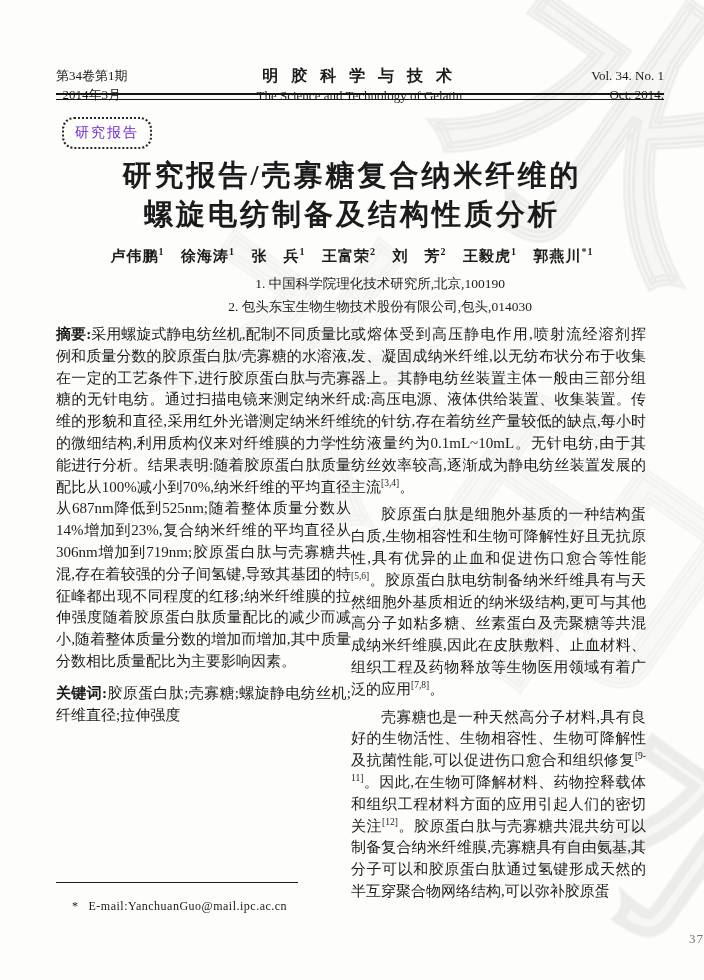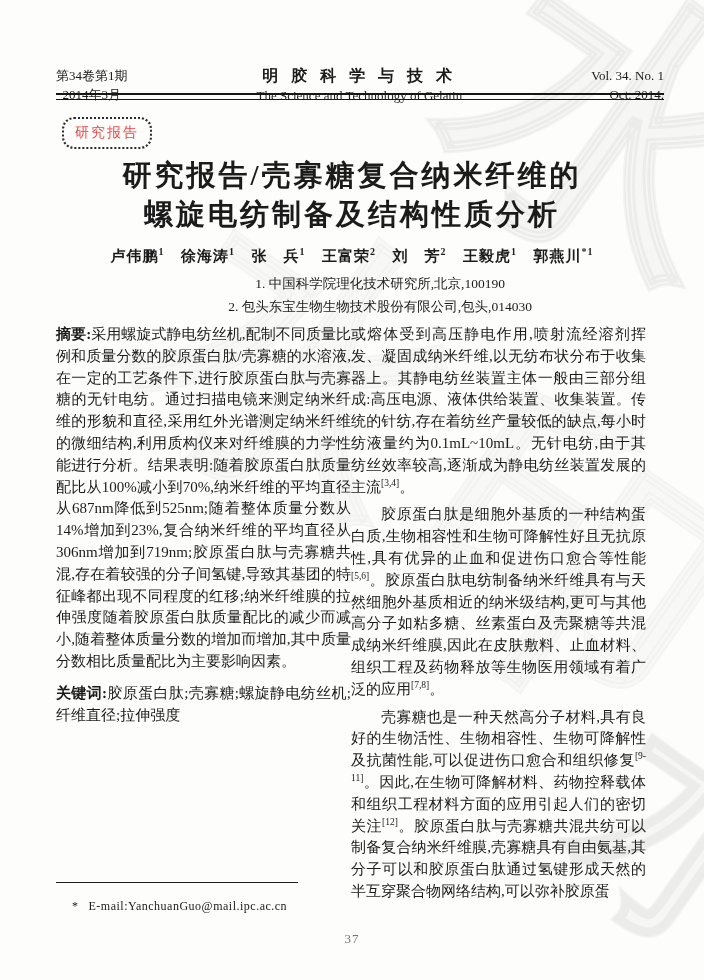--- a/index.html
+++ b/index.html
@@ -28,21 +28,21 @@
   .hdr .h-center{text-align:center; flex:1;}
   .hdr .cn{font-size:16px; font-weight:600; letter-spacing:0.28em; white-space:nowrap;}
   .hdr .en{font-size:13px; margin-top:1px;}
   .rule{
     position:absolute; top:93px; left:56px; right:40px; height:4px; z-index:2;
     border-top:2px solid #161616; border-bottom:1px solid #161616;
   }
   
   .badge{
     position:absolute; top:117px; left:62px; z-index:2;
-    font-size:14px; padding:5px 11px; color:#ef4444;
+    font-size:14px; padding:5px 11px; color:#6d28d9;
     border:2px dotted #2a2a2a; border-radius:12px; letter-spacing:2px;
   }
   
   .title{
     position:absolute; top:156px; left:0; width:100%; z-index:2;
     margin:0; text-align:center; font-size:29px; line-height:39px;
     font-weight:700; letter-spacing:3px;
   }
   .authors{
     position:absolute; top:246px; left:0; width:100%; z-index:2;
@@ -69,21 +69,21 @@
   .plabel{font-weight:700;}
   .kw{margin-top:10px;}
   .sec-head{font-size:15.5px; font-weight:700; margin:13px 0 5px; letter-spacing:1px;}
   
   .footnote-area{position:absolute; left:56px; top:882px; width:320px; z-index:2;}
   .footnote-rule{width:242px; border-top:1.5px solid #1c1c1c;}
   .footnote{margin-top:16px; padding-left:16px; font-size:12px; letter-spacing:0.5px;}
   .footnote .fn-marker{margin-right:10px;}
   .page-num{
     position:absolute; top:931px; left:0; width:100%; z-index:2;
-    text-align:center; font-size:13px; letter-spacing:1px; color:#737373;
+    text-align:right; font-size:13px; letter-spacing:1px; color:#737373;
   }
 </style>
 </head>
 <body>
 
 <div class="page">
 
   <div class="wm wm1">水印</div>
   <div class="wm wm2">水印</div>
   <div class="wm wm3">水印</div>

